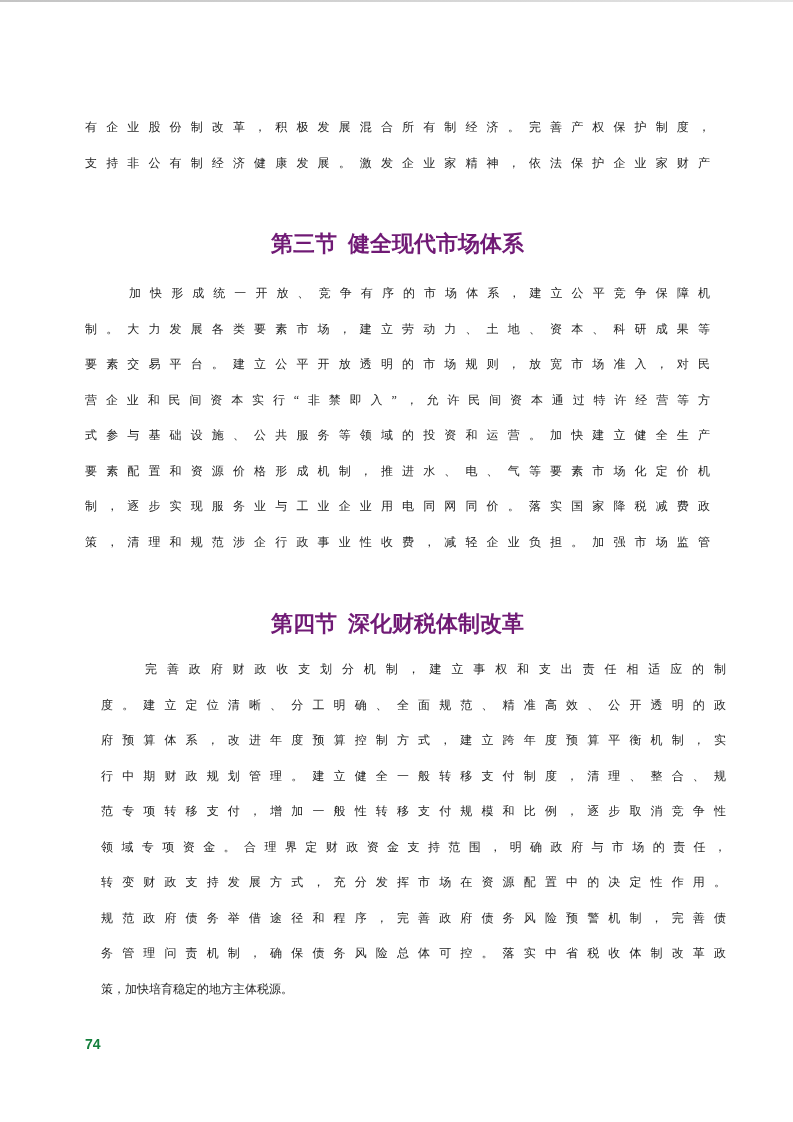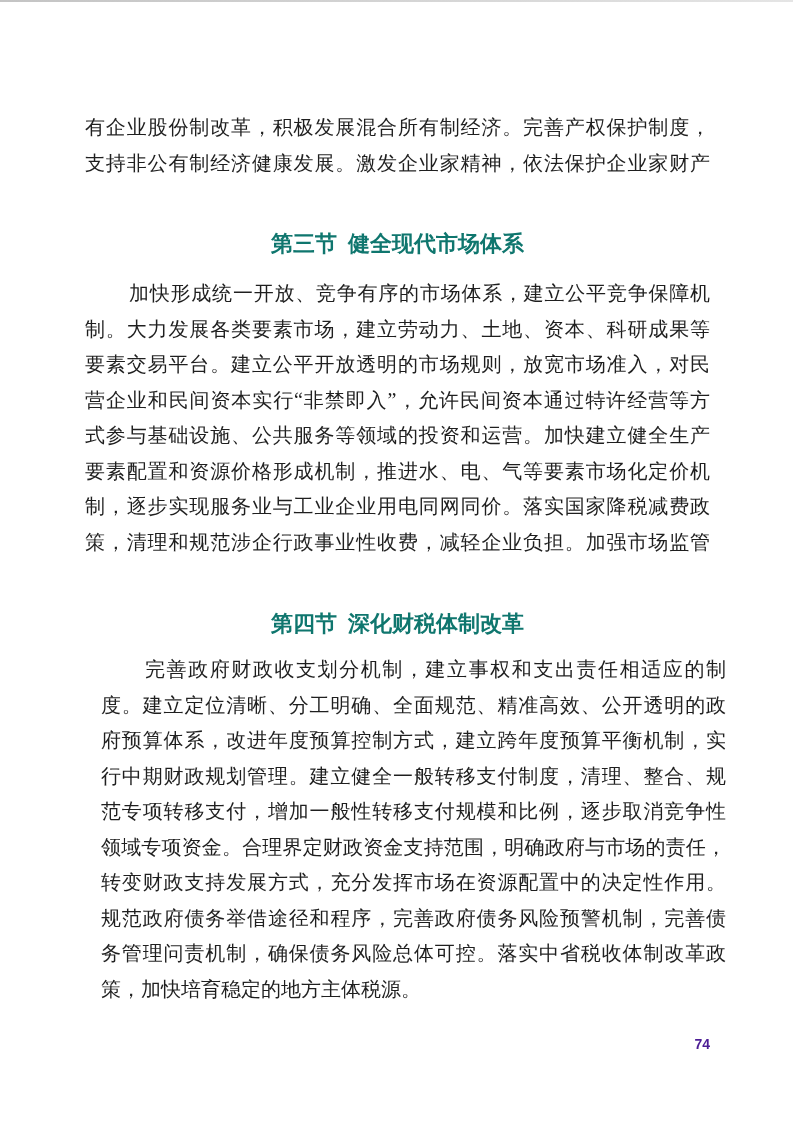--- a/index.html
+++ b/index.html
@@ -21,21 +21,21 @@
     opacity: 0.8;
   }
   .text-block {
     position: absolute;
     left: 85px;
     width: 625px;
   }
   .para .line {
     height: 35.5px;
     line-height: 35.5px;
-    font-size: 20px;
+    font-size: 12px;
     white-space: nowrap;
     text-align: justify;
     text-align-last: justify;
     overflow: hidden;
   }
   .para .line.last {
     text-align: left;
     text-align-last: left;
   }
   .para .line.indent {
@@ -43,33 +43,33 @@
   }
   .section-heading {
     position: absolute;
     left: 85px;
     width: 625px;
     height: 32px;
     line-height: 32px;
     text-align: center;
     font-size: 22px;
     font-weight: bold;
-    color: #0f766e;
+    color: #701a75;
     white-space: pre;
   }
   .page-number {
     position: absolute;
     left: 85px;
     width: 625px;
     top: 1036px;
-    text-align: right;
+    text-align: left;
     font-family: "Liberation Sans", "DejaVu Sans", sans-serif;
     font-size: 14px;
     font-weight: bold;
-    color: #4c1d95;
+    color: #15803d;
   }
   #para1 { top: 110px; }
   #heading1 { top: 228px; }
   #para2 { top: 276px; }
   #heading2 { top: 608px; }
   #para3 { top: 652px; margin-left: 16px; }
 </style>
 </head>
 <body>
 

